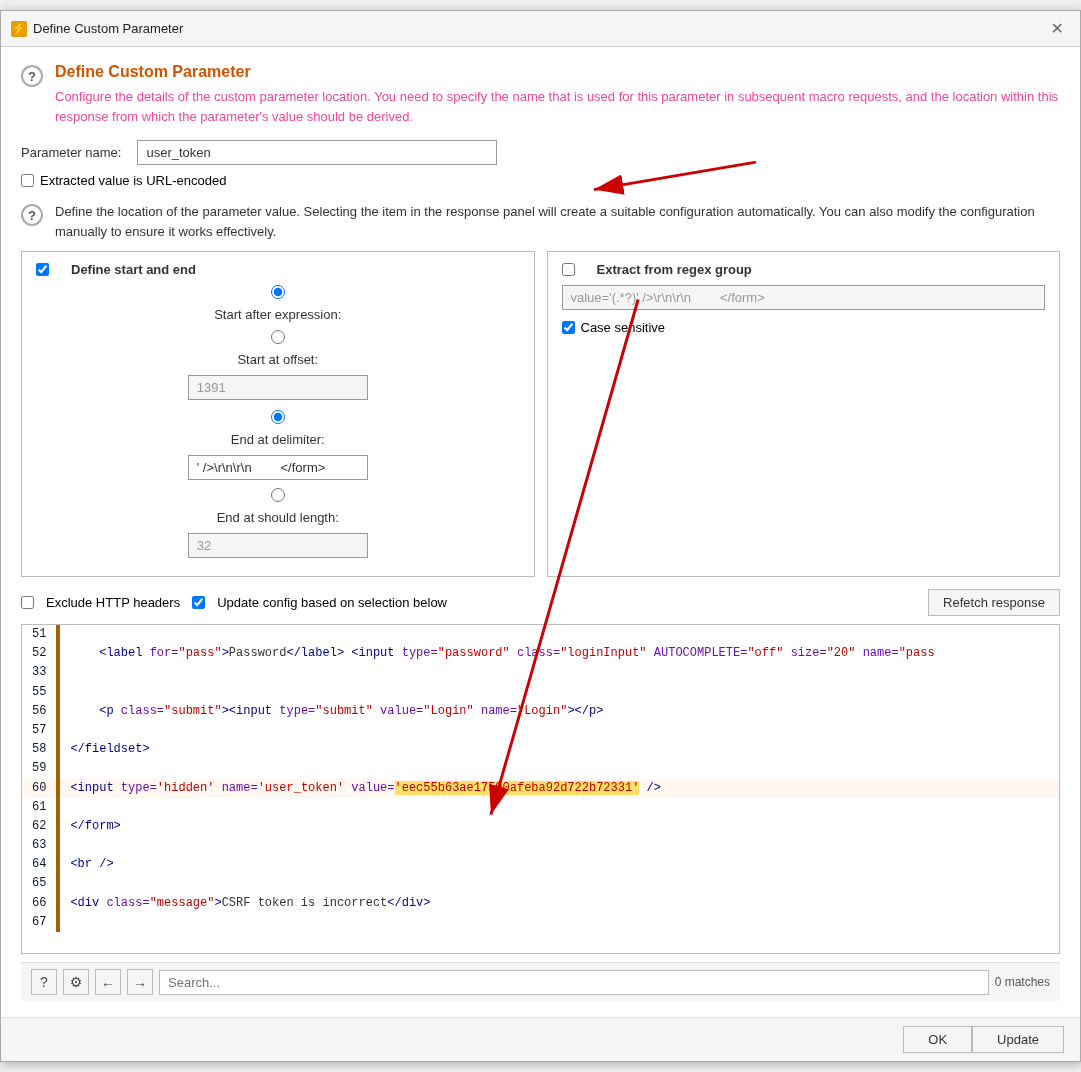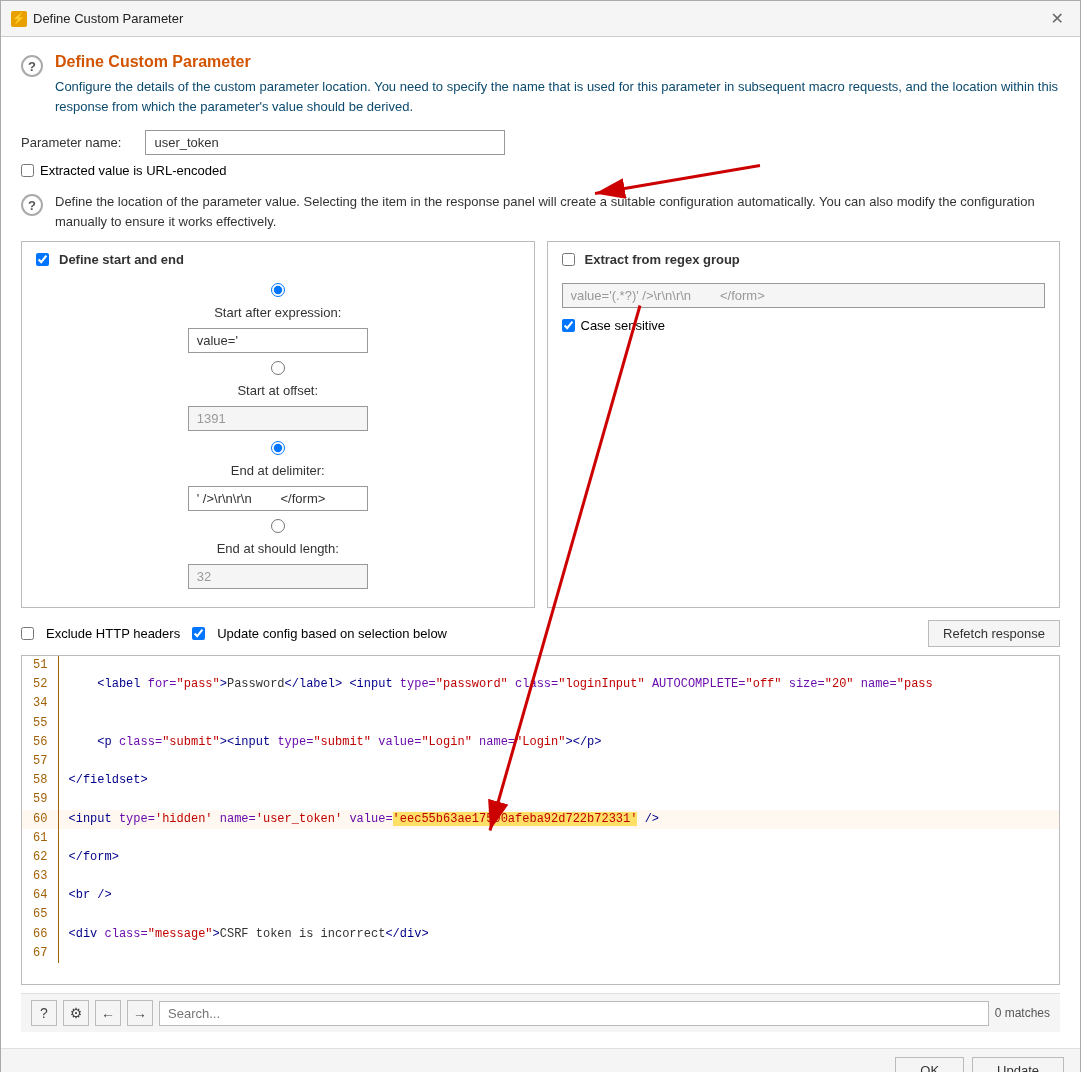--- a/index.html
+++ b/index.html
@@ -82,28 +82,28 @@
       flex-shrink: 0;
       margin-top: 2px;
     }
     .dialog-title-heading {
       color: #d35400;
       font-size: 16px;
       font-weight: bold;
       margin-bottom: 6px;
     }
     .dialog-desc {
-      color: #0c4a6e;
+      color: #ec4899;
       font-size: 13px;
       line-height: 1.5;
     }
     .param-row {
       display: flex;
       align-items: center;
-      gap: 24px;
+      gap: 16px;
       margin: 14px 0 8px 0;
     }
     .param-label {
       font-size: 13px;
       color: #333;
       white-space: nowrap;
     }
     .param-input {
       border: 1px solid #999;
       padding: 4px 8px;
@@ -140,22 +140,22 @@
     }
     .panel-box {
       border: 1px solid #bbb;
       padding: 10px 14px;
       flex: 1;
       background: #fff;
     }
     .panel-title-row {
       display: flex;
       align-items: center;
-      gap: 10px;
-      margin-bottom: 16px;
+      gap: 22px;
+      margin-bottom: 8px;
       font-weight: bold;
       font-size: 13px;
       color: #333;
     }
     .panel-title-row input[type="checkbox"] {
       width: 13px;
       height: 13px;
     }
     .radio-row {
       display: flex;
@@ -214,26 +214,26 @@
       position: relative;
     }
     .code-table {
       width: 100%;
       border-collapse: collapse;
     }
     .code-table tr {
       line-height: 1.6;
     }
     .line-num {
-      color: #a16207;
+      color: #0f172a;
       text-align: right;
       padding: 0 10px;
       user-select: none;
       width: 36px;
-      border-right: 1px solid #a16207;
+      border-right: 4px solid #a16207;
     }
     .code-line {
       padding: 0 10px;
       white-space: pre;
       color: #333;
     }
     .code-line .tag { color: #00008b; }
     .code-line .attr { color: #6a0dad; }
     .code-line .val { color: #c00000; }
     .code-line .highlight-val { background: #ffe066; color: #c00000; }
@@ -265,21 +265,20 @@
       color: #333;
     }
     .matches-text {
       font-size: 12px;
       color: #555;
       white-space: nowrap;
     }
     .dialog-footer {
       display: flex;
       justify-content: flex-end;
-      gap: 8px;
       padding: 8px 16px;
       border-top: 1px solid #e0e0e0;
       background: #f5f5f5;
     }
     .footer-btn {
       padding: 5px 24px;
       border: 1px solid #bbb;
       background: #f5f5f5;
       font-size: 13px;
       cursor: pointer;
@@ -340,21 +339,20 @@
       <div class="panels-row">
 
         <div class="panel-box">
           <div class="panel-title-row">
             <input type="checkbox" checked="" style="">
             <span>Define start and end</span>
           </div>
           <div class="radio-row">
             <input type="radio" name="start-type" checked="" style="">
             <span class="radio-label">Start after expression:</span>
-            <input type="text" class="text-field" style="width: 180px;" value="value='">
           </div>
           <div class="radio-row">
             <input type="radio" name="start-type" style="">
             <span class="radio-label">Start at offset:</span>
             <input type="text" class="text-field disabled" style="width: 180px;" value="1391">
           </div>
           <div style="margin-top:10px">
             <div class="radio-row">
               <input type="radio" name="end-type" checked="" style="">
               <span class="radio-label">End at delimiter:</span>
@@ -394,21 +392,21 @@
           <tbody>
             <tr>
               <td class="line-num">51</td>
               <td class="code-line"></td>
             </tr>
             <tr>
               <td class="line-num">52</td>
               <td class="code-line"><span class="tag">&nbsp;&nbsp;&nbsp;&nbsp;&lt;label</span> <span class="attr">for=</span><span class="val">"pass"</span><span class="tag">&gt;</span>Password<span class="tag">&lt;/label&gt;</span> <span class="tag">&lt;input</span> <span class="attr">type=</span><span class="val">"password"</span> <span class="attr">class=</span><span class="val">"loginInput"</span> <span class="attr">AUTOCOMPLETE=</span><span class="val">"off"</span> <span class="attr">size=</span><span class="val">"20"</span> <span class="attr">name=</span><span class="val">"pass</span></td>
             </tr>
             <tr>
-              <td class="line-num">34</td>
+              <td class="line-num">33</td>
               <td class="code-line"></td>
             </tr>
             <tr>
               <td class="line-num">55</td>
               <td class="code-line"></td>
             </tr>
             <tr>
               <td class="line-num">56</td>
               <td class="code-line"><span class="tag">&nbsp;&nbsp;&nbsp;&nbsp;&lt;p</span> <span class="attr">class=</span><span class="val">"submit"</span><span class="tag">&gt;&lt;input</span> <span class="attr">type=</span><span class="val">"submit"</span> <span class="attr">value=</span><span class="val">"Login"</span> <span class="attr">name=</span><span class="val">"Login"</span><span class="tag">&gt;&lt;/p&gt;</span></td>
             </tr>

